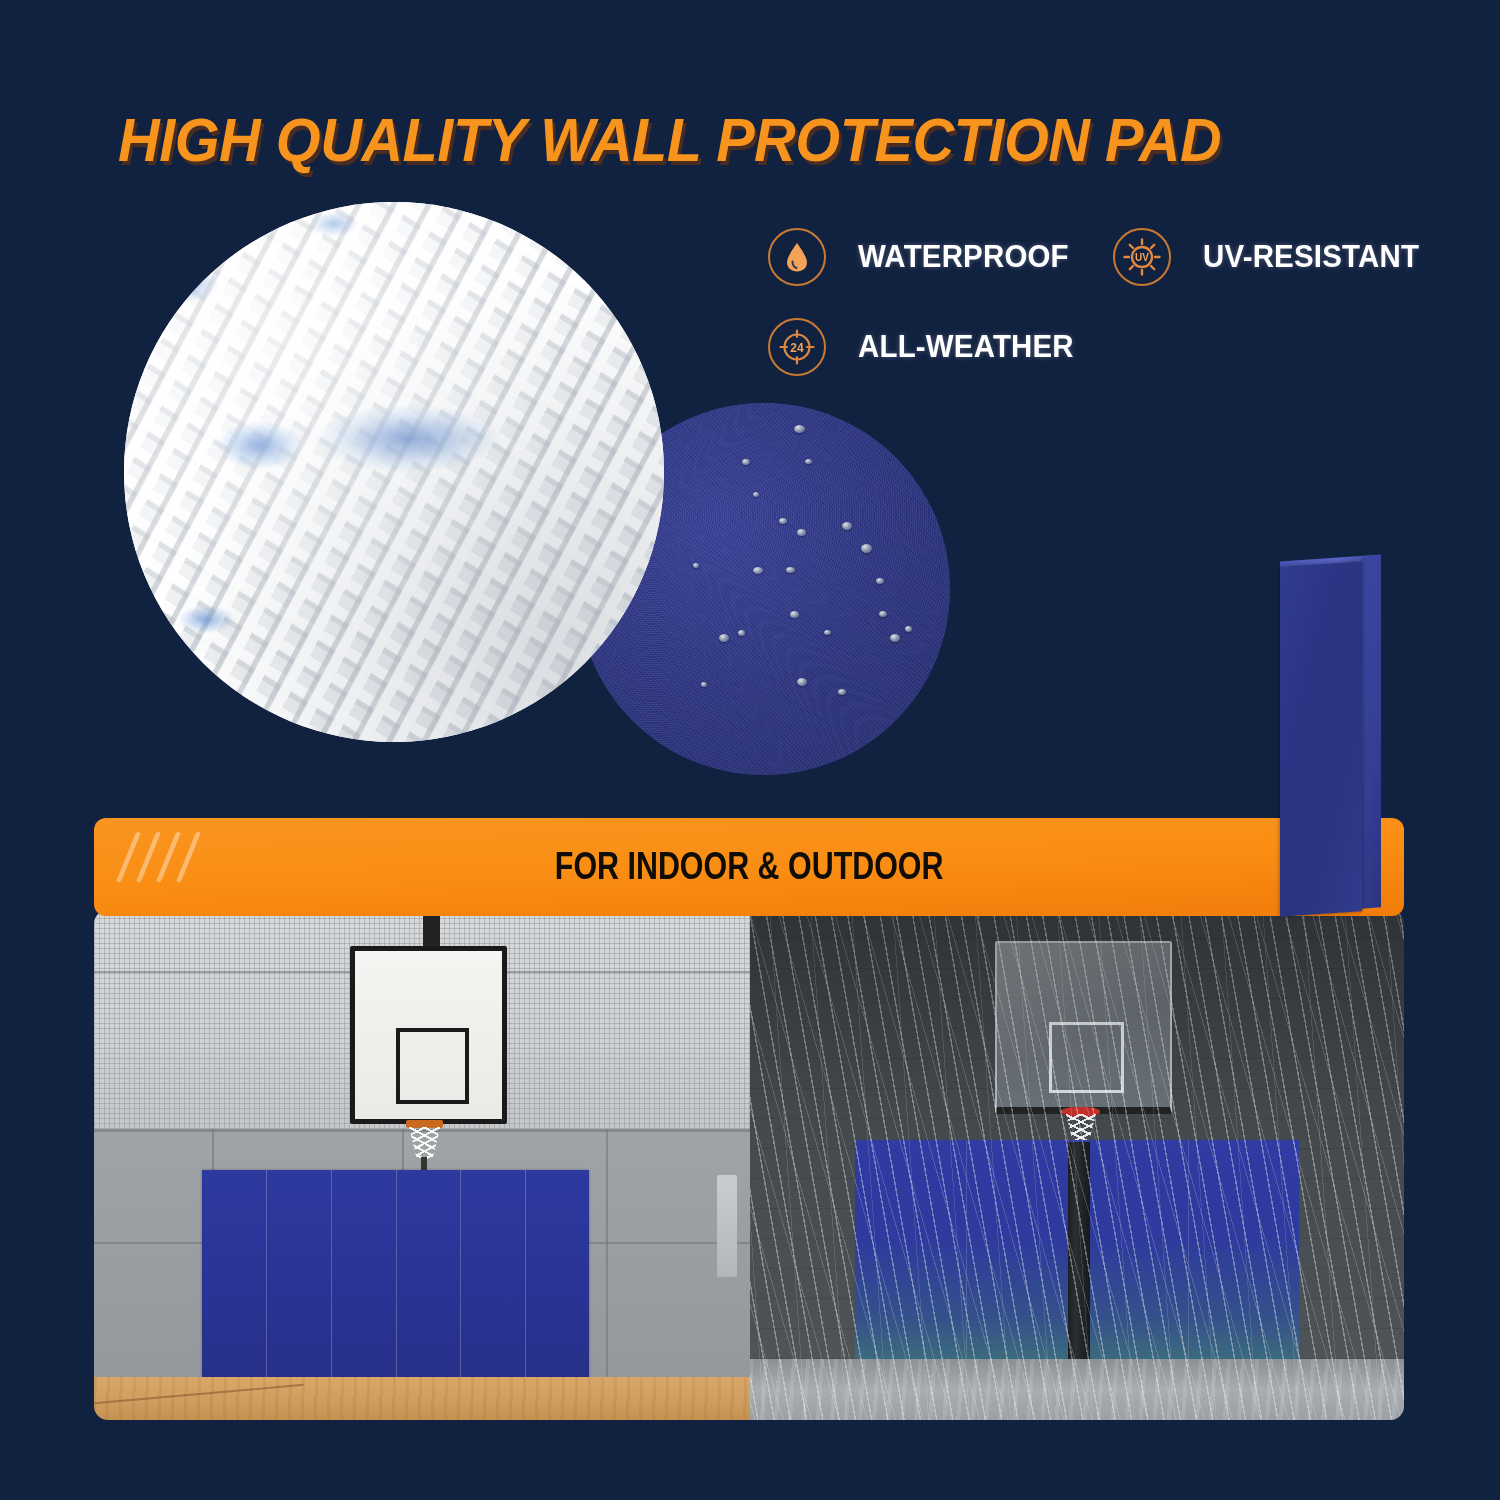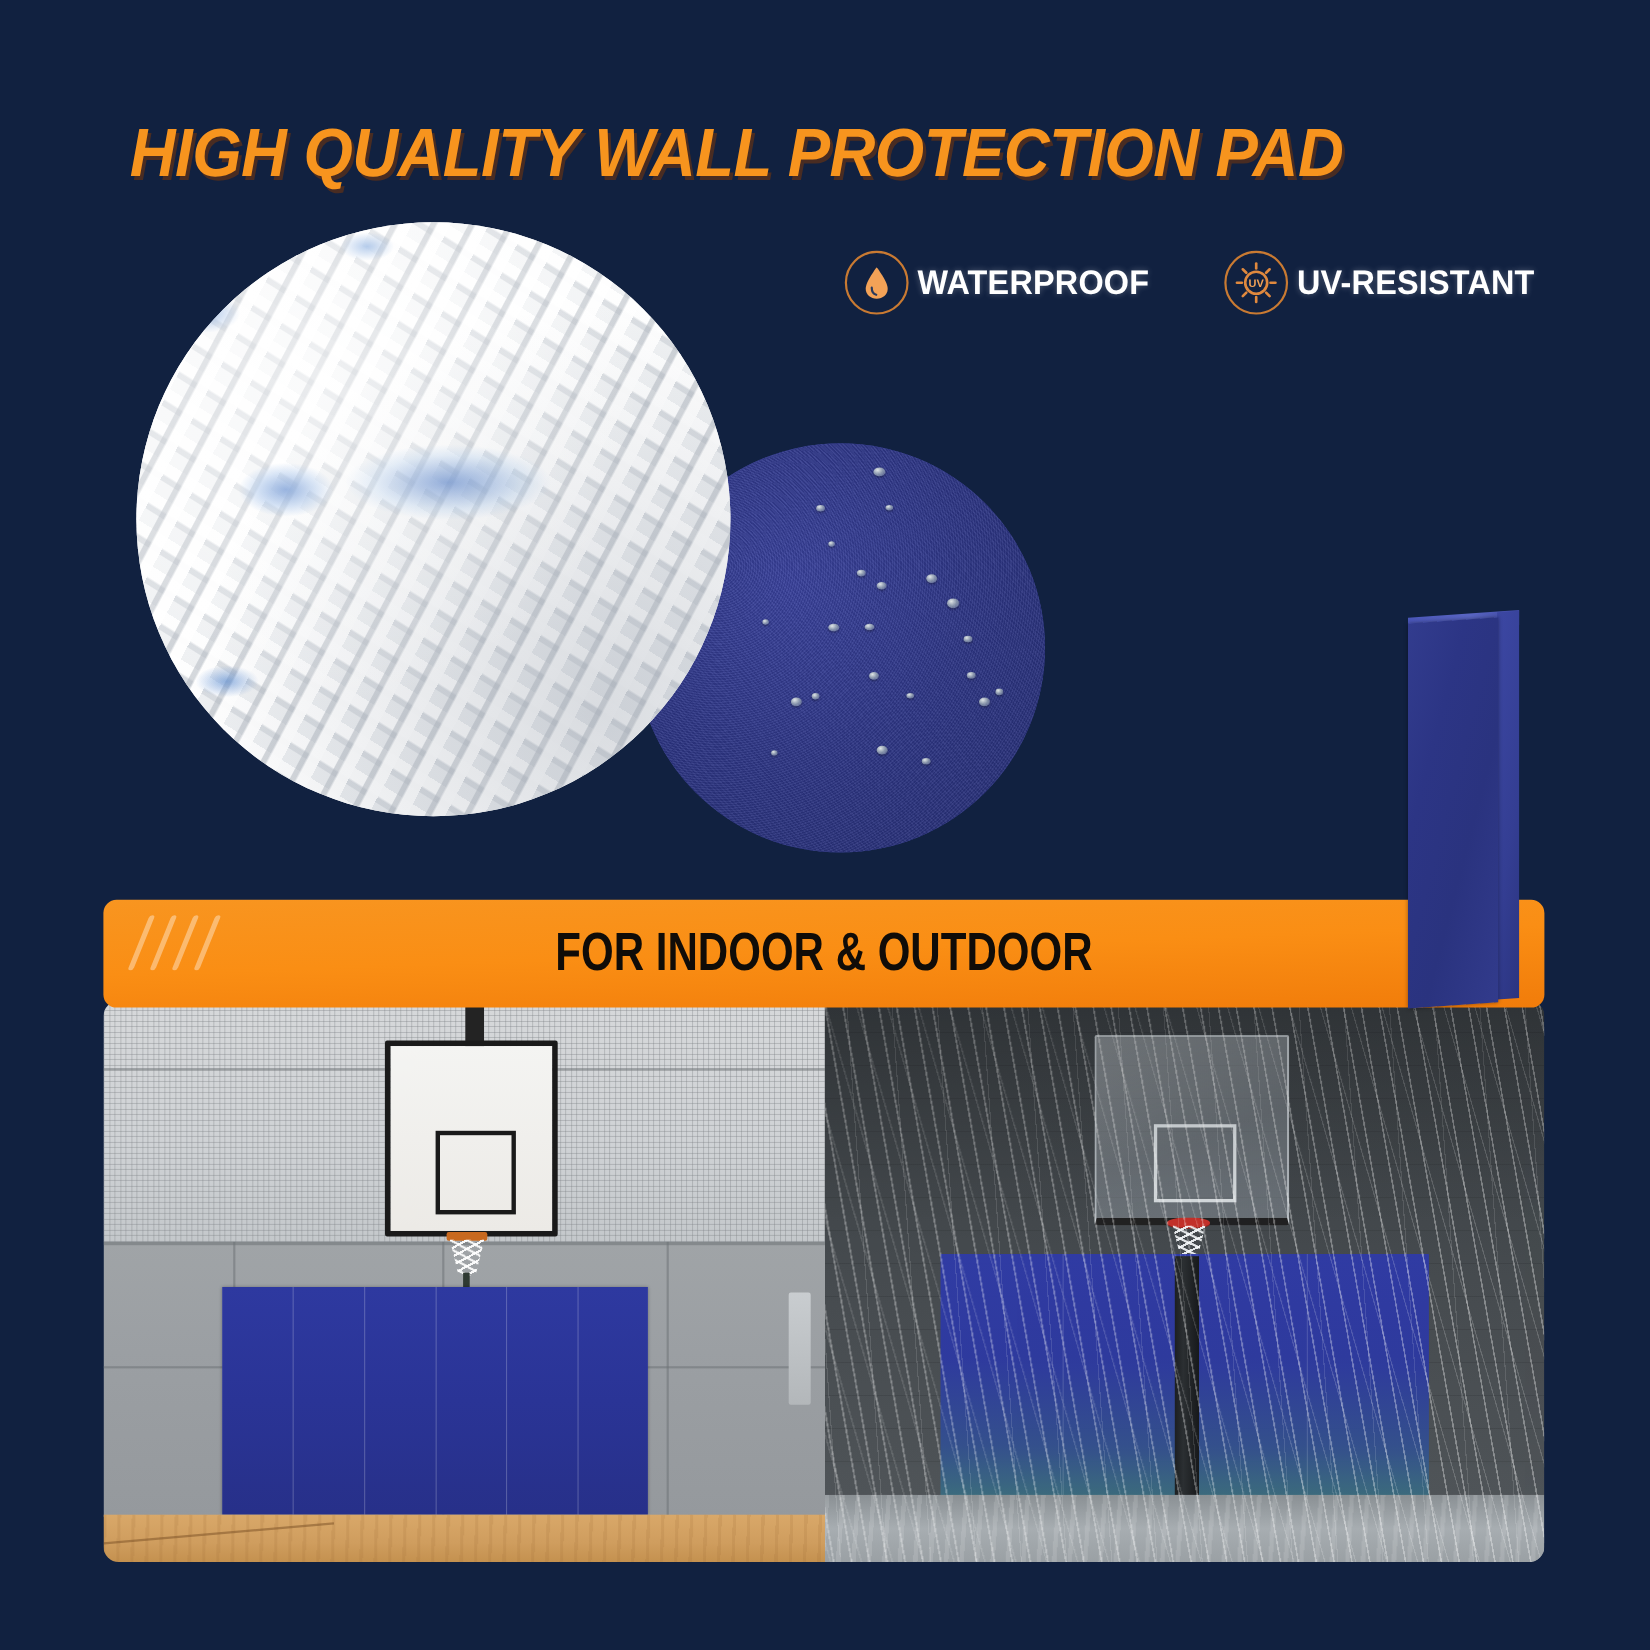--- a/index.html
+++ b/index.html
@@ -30,21 +30,21 @@
   
   .features {
     position:absolute;
     left:768px; top:212px;
     width:690px;
     display:grid;
     grid-template-columns:345px 345px;
     grid-template-rows:90px 90px;
     row-gap:0px;
   }
-  .feature { display:flex; align-items:center; gap:8px;text-align:center; }
+  .feature { display:flex; align-items:center; gap:32px;text-align:center; }
   .feat-icon {
     width:58px; height:58px; flex:0 0 58px;
     border:2.5px solid #C97A32;
     border-radius:50%;
     display:flex; align-items:center; justify-content:center;
     position:relative;
   }
   .feat-label {
     color:#ffffff;
     font-size:31px;
@@ -155,21 +155,21 @@
     width:5px; height:50px;
     background:rgba(255,255,255,0.38);
     transform:skewX(-22deg);
     border-radius:3px;
   }
   .banner-text {
     position:absolute; left:0; right:0; top:50%;
     transform:translateY(-52%);
     text-align:center;
     color:#100c08;
-    font-size:49px;
+    font-size:39px;
     font-weight:bold;
     letter-spacing:0px;
     white-space:nowrap;
     text-decoration:underline;
   }
   .banner-text span { display:inline-block; transform:scaleX(0.78); }
 
   
   .photos {
     position:absolute;
@@ -362,20 +362,35 @@
           <line x1="32.2" y1="7.8" x2="29" y2="11"></line>
           <line x1="11" y1="29" x2="7.8" y2="32.2"></line>
         </g>
         <circle cx="20" cy="20" r="10" fill="none" stroke="#E0893E" stroke-width="2.4"></circle>
         <text x="20" y="24.2" font-family="Liberation Sans, sans-serif" font-size="10" font-weight="bold" fill="#F3A257" text-anchor="middle">UV</text>
       </svg>
     </div>
     <div class="feat-label">UV-RESISTANT</div>
   </div>
 
+  <div class="feature">
+    <div class="feat-icon">
+      <svg width="40" height="40" viewBox="0 0 40 40">
+        <circle cx="20" cy="20" r="12.5" fill="none" stroke="#E0893E" stroke-width="2.2"></circle>
+        <g stroke="#E0893E" stroke-width="2.2" stroke-linecap="round">
+          <line x1="20" y1="3.5" x2="20" y2="10"></line>
+          <line x1="20" y1="30" x2="20" y2="36.5"></line>
+          <line x1="3.5" y1="20" x2="10" y2="20"></line>
+          <line x1="30" y1="20" x2="36.5" y2="20"></line>
+        </g>
+        <text x="20" y="24.6" font-family="Liberation Sans, sans-serif" font-size="12" font-weight="bold" fill="#F3A257" text-anchor="middle">24</text>
+      </svg>
+    </div>
+    <div class="feat-label">ALL-WEATHER</div>
+  </div>
 
 
 </div>
 
 <div class="circle-white">
   <div class="waffle"></div>
   <div class="waffle-shade"></div>
 </div>
 
 <div class="circle-blue">

